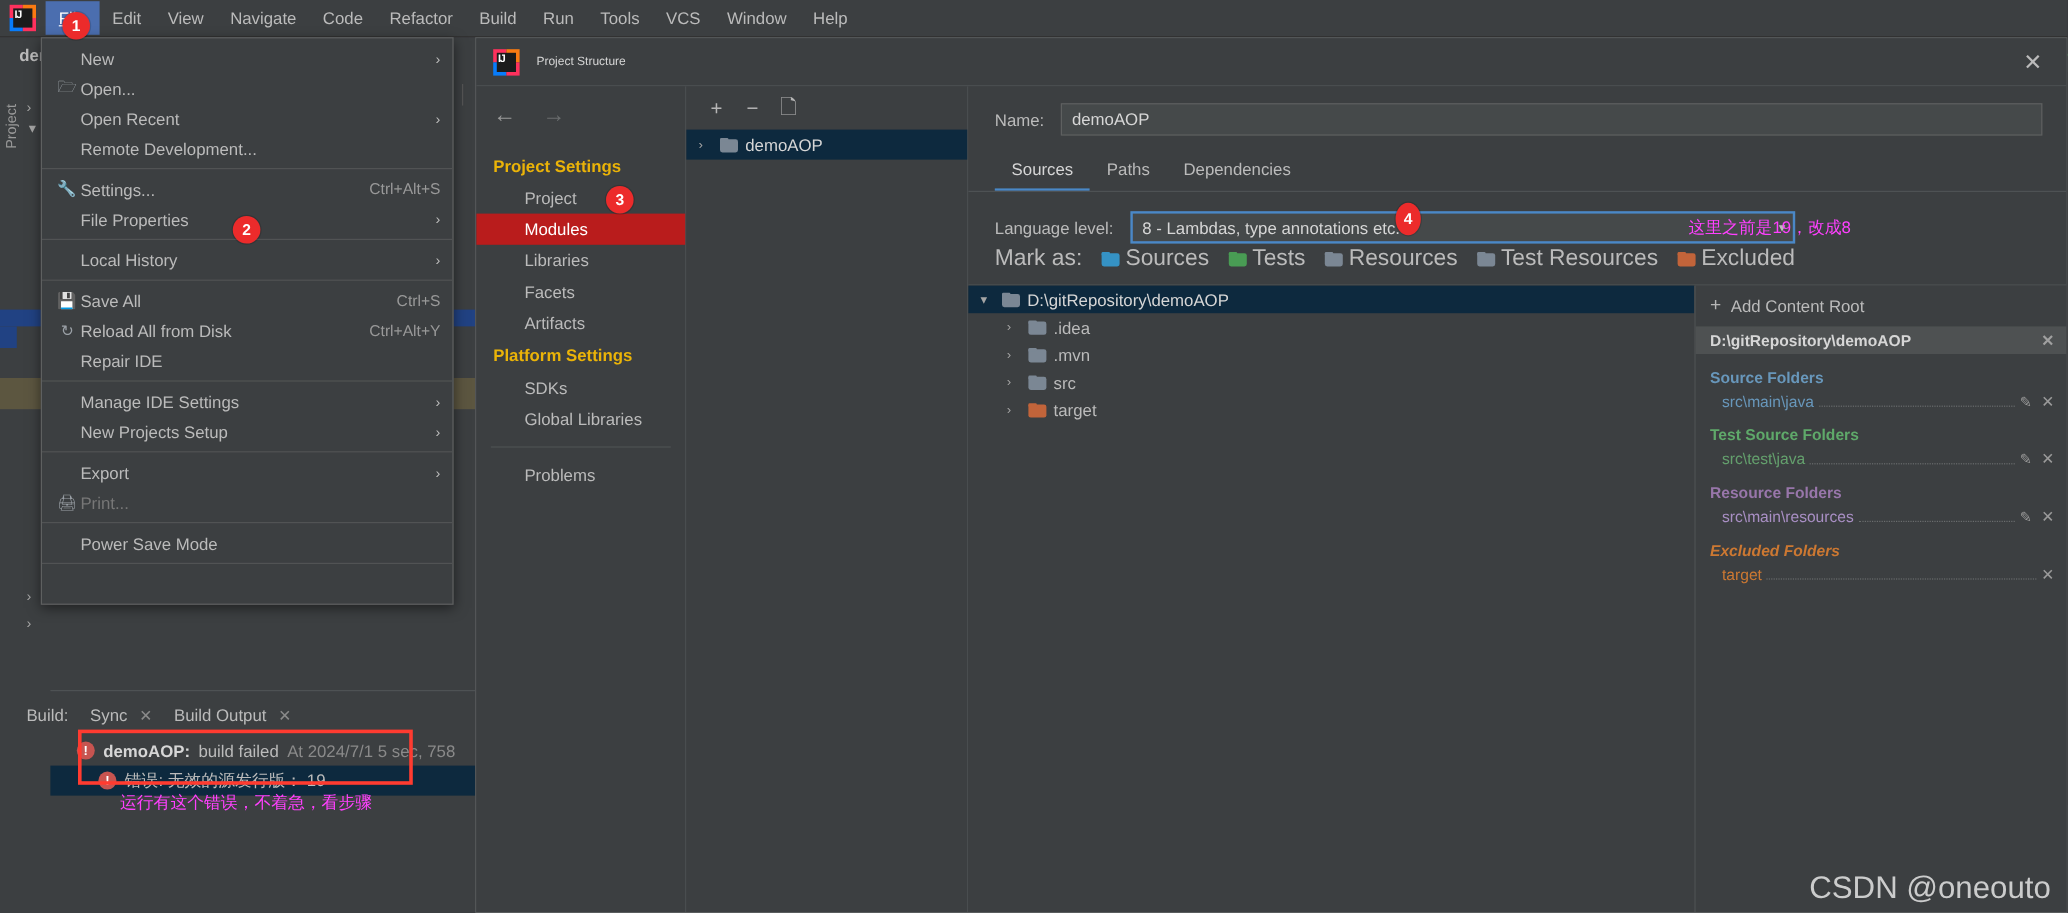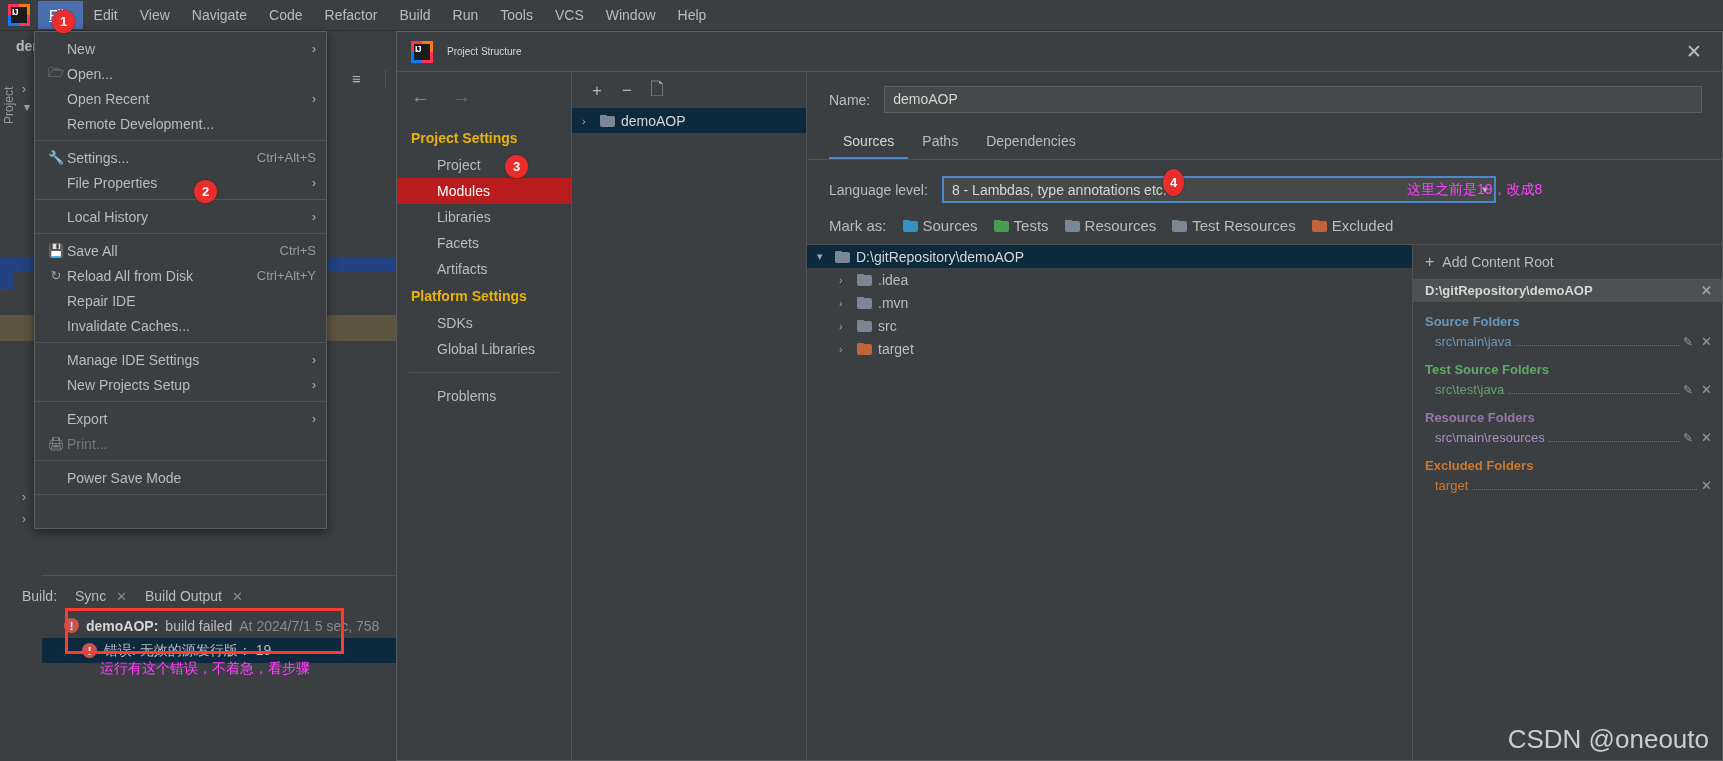--- a/index.html
+++ b/index.html
@@ -58,21 +58,21 @@
   .folder-ico::after { content:""; position:absolute; left:0; top:0px; width:7px; height:3px; background:#7b8794; border-radius:1px;}
   .folder-ico.blue::before, .folder-ico.blue::after { background:#3592c4; }
   .folder-ico.green::before, .folder-ico.green::after { background:#499c54; }
   .folder-ico.excl::before, .folder-ico.excl::after { background:#c2643a; }
 
   .editor-tabs { position:absolute; left:398px; top:31px; height:28px; display:flex; align-items:center; color:#bbb; font-size:13px;}
   .stripe { position:absolute; background:#214283; }
 
   
   .dropdown {
-    position:absolute; left:34px; top:31px; width:293px;
+    position:absolute; left:34px; top:31px; width:344px;
     background:#3c3f41; border:1px solid #5e6060; padding:4px 0 4px 0;
     box-shadow:0 3px 10px rgba(0,0,0,.5); z-index:40;
   }
   .dd-item {
     position:relative; height:25px; display:flex; align-items:center;
     padding:0 10px 0 10px; font-size:14px; color:#bbbbbb; white-space:nowrap; cursor:default;
   }
   .dd-item.sel { background:#4b6eaf; color:#ffffff; }
   .dd-item.disabled { color:#777777; }
   .dd-ico { width:22px; flex:none; display:flex; align-items:center; justify-content:center; color:#9aa0a6; font-size:13px;}
@@ -133,21 +133,21 @@
 
   .lang-row { display:flex; align-items:center; padding:16px 20px 0 22px; gap:14px; }
   .lang-label { font-size:14px; color:#bbbbbb; white-space:nowrap;}
   .combo {
     flex:1; height:27px; background:#45494a; border:2px solid #4a88c7; color:#d6d6d6;
     font-size:14px; display:flex; align-items:center; padding:0 6px 0 8px; position:relative;
   }
   .combo .caret { margin-left:auto; font-size:11px; color:#bbbbbb; }
   .note-pink { position:absolute; font-size:14px; color:#ff40ff; white-space:nowrap; }
 
-  .markas-row { display:flex; align-items:center; padding:14px 0 10px 22px; gap:16px; font-size:15px; }
+  .markas-row { display:flex; align-items:center; padding:2px 0 10px 22px; gap:16px; font-size:19px; }
   .mark-btn { display:flex; align-items:center; gap:5px; color:#bbbbbb; cursor:default;}
 
   .panes { flex:1; display:flex; min-height:0; border-top:1px solid #4e5254;}
   .tree-pane { flex:1; background:#3c3f41; min-width:0; }
   .tree-row { height:23px; display:flex; align-items:center; font-size:14px; color:#bbbbbb; padding-left:10px; gap:6px; }
   .tree-row.sel { background:#0d293e; color:#d6d6d6; }
 
   .side-pane { width:310px; background:#3c3f41; border-left:1px solid #4e5254; }
   .add-root { display:flex; align-items:center; gap:8px; font-size:14px; color:#bbbbbb; padding:8px 10px 8px 12px; cursor:default;}
   .add-root .plus { color:#b6b6b6; font-size:16px; }
@@ -156,21 +156,21 @@
   .grp { padding:12px 10px 0 12px; }
   .grp-title { font-size:13px; font-weight:bold; }
   .grp-row { display:flex; align-items:baseline; font-size:13px; padding:5px 0 0 10px; }
   .grp-row .path { white-space:nowrap; }
   .dots { flex:1; border-bottom:1px dotted #6a6d6e; margin:0 4px 4px 4px; }
   .grp-row .pencil { color:#9a9a9a; font-size:12px; margin-right:8px;}
   .grp-row .x { color:#9a9a9a; font-size:13px; }
   .c-src { color:#6897bb; }
   .c-test { color:#5fa96a; }
   .c-res { color:#9876aa; }
-  .c-excl { color:#cc7832; }
+  .c-excl { color:#cc7832;font-style:italic; }
   .c-srcp { color:#6897bb; }
   .c-testp { color:#64a06d; }
   .c-resp { color:#a98fc4; }
   .c-exclp { color:#cc7832; }
 
   
   .build-panel { position:absolute; left:0; top:575px; width:396px; height:186px; background:#3c3f41; z-index:30; }
   .build-sep { position:absolute; left:42px; top:0; right:0; height:1px; background:#4e5254; }
   .build-head { position:absolute; left:22px; top:13px; display:flex; align-items:center; gap:18px; font-size:14px; color:#bbbbbb;}
   .build-head .x { color:#8a8a8a; font-size:13px; margin-left:6px;}
@@ -281,24 +281,20 @@
       <span class="dd-acc">Ctrl+S</span>
     </div>
     <div class="dd-item">
       <span class="dd-ico">↻</span>
       <span class="dd-label">Reload All from Disk</span>
       <span class="dd-acc">Ctrl+Alt+Y</span>
     </div>
     <div class="dd-item">
       <span class="dd-ico"></span>
       <span class="dd-label">Repair IDE</span>
-    </div>
-    <div class="dd-item">
-      <span class="dd-ico"></span>
-      <span class="dd-label">Invalidate Caches...</span>
     </div>
     <div class="dd-sep"></div>
     <div class="dd-item">
       <span class="dd-ico"></span>
       <span class="dd-label">Manage IDE Settings</span>
       <span class="dd-arrow">›</span>
     </div>
     <div class="dd-item">
       <span class="dd-ico"></span>
       <span class="dd-label">New Projects Setup</span>

